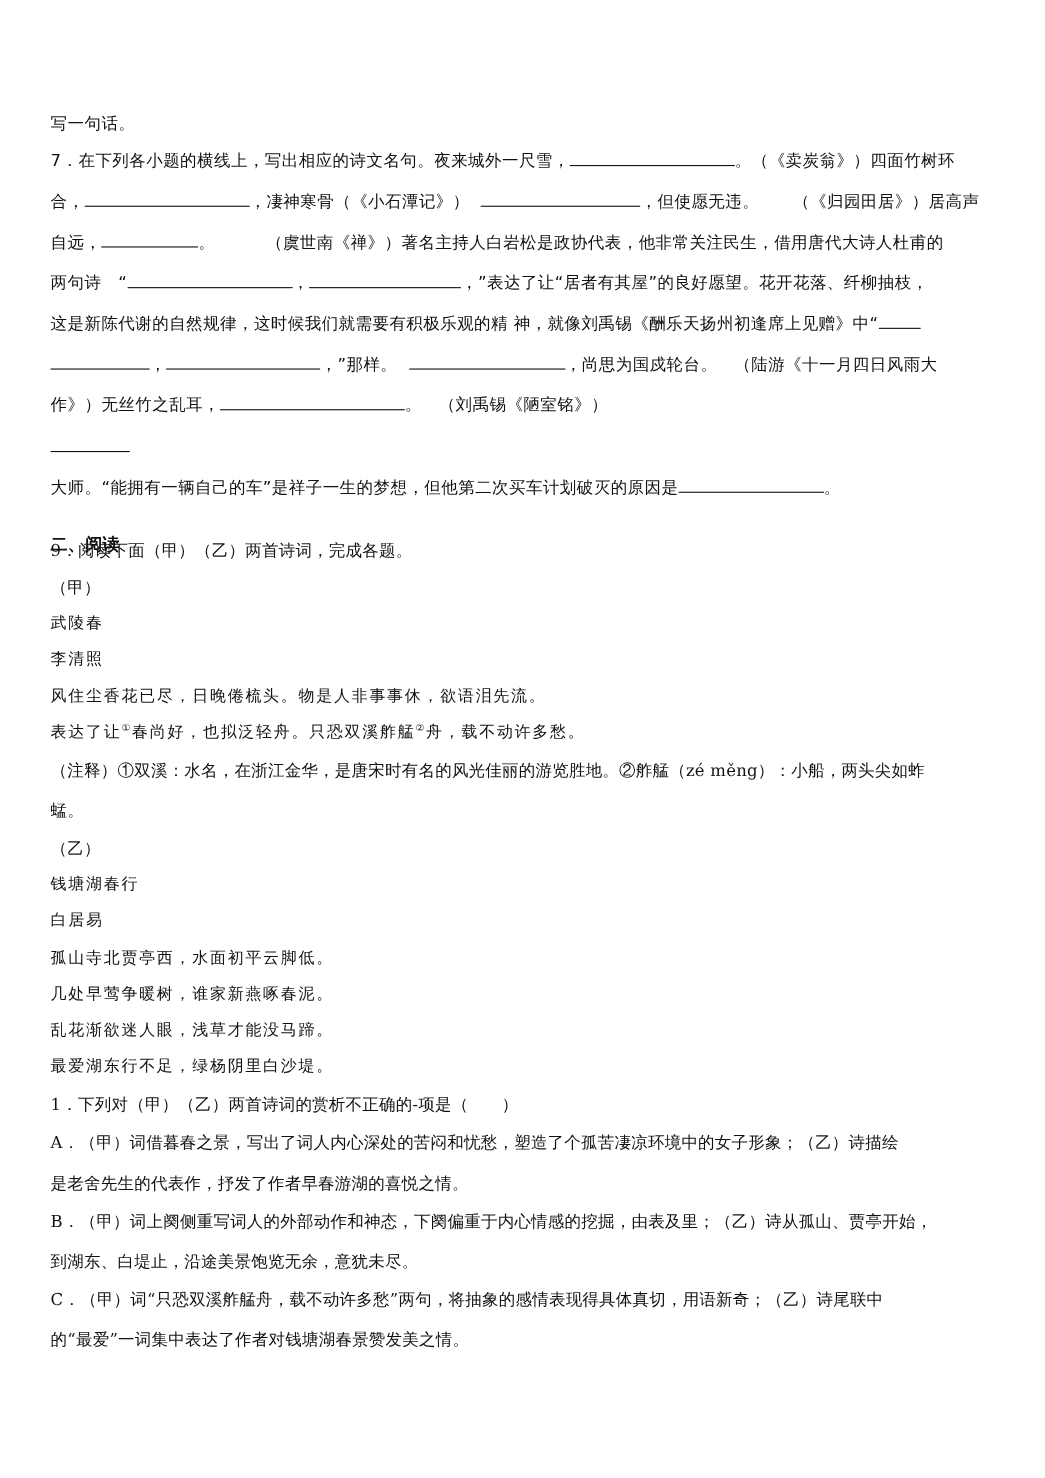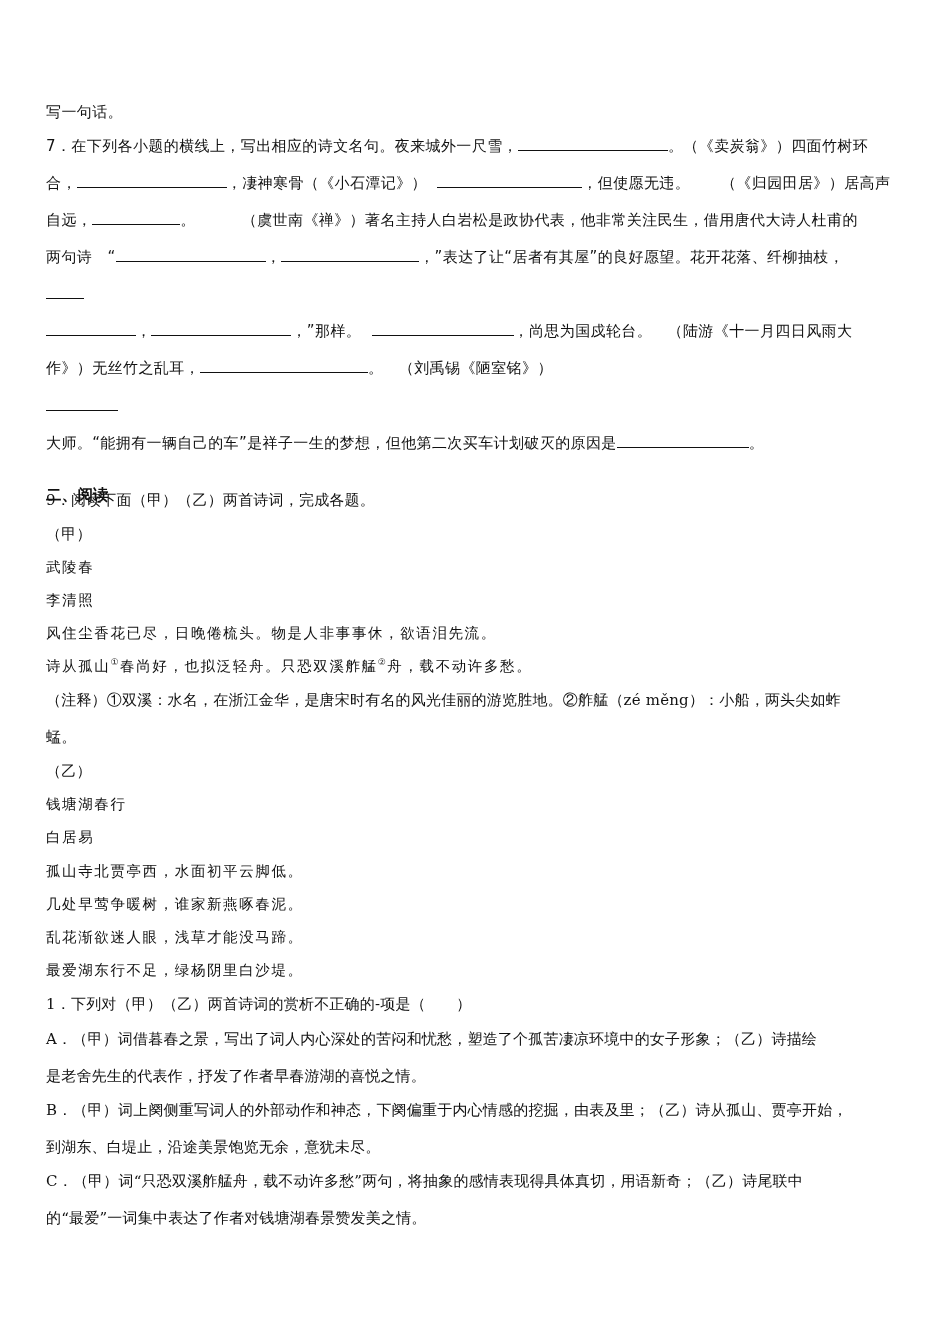--- a/index.html
+++ b/index.html
@@ -68,21 +68,21 @@
   <div class="line bold" style="top:173px">
     <span>合，</span><span class="blank" style="width:150px"></span><span>，凄神寒骨（《小石潭记》）</span>&nbsp;&nbsp;<span class="blank" style="width:145px"></span><span>，但使愿无违。　　（《归园田居》）居高声</span>
   </div>
   <div class="line bold" style="top:210px">
     <span>自远，</span><span class="blank" style="width:88px"></span><span>。　　　（虞世南《禅》）著名主持人白岩松是政协代表，他非常关注民生，借用唐代大诗人杜甫的</span>
   </div>
   <div class="line bold" style="top:247px">
     <span>两句诗　“</span><span class="blank" style="width:150px"></span><span>，</span><span class="blank" style="width:138px"></span><span>，”表达了让“居者有其屋”的良好愿望。花开花落、纤柳抽枝，</span>
   </div>
   <div class="line bold" style="top:284px">
-    <span class="blank" style="width:38px"></span>
+    <span>这是新陈代谢的自然规律，这时候我们就需要有积极乐观的精 神，就像刘禹锡《酬乐天扬州初逢席上见赠》中“</span><span class="blank" style="width:38px"></span>
   </div>
   <div class="line bold" style="top:321px">
     <span class="blank" style="width:90px"></span><span>，</span><span class="blank" style="width:140px"></span><span>，”那样。</span>&nbsp;&nbsp;<span class="blank" style="width:142px"></span><span>，尚思为国戍轮台。　（陆游《十一月四日风雨大</span>
   </div>
   <div class="line bold" style="top:358px">
     <span>作》）无丝竹之乱耳，</span><span class="blank" style="width:168px"></span><span>。　（刘禹锡《陋室铭》）</span>
   </div>
 
   <div class="line bold" style="top:396px">
     <span class="blank" style="width:72px"></span>
@@ -92,21 +92,21 @@
   </div>
 
   <div class="line heading" style="top:485px"><span>二、阅读</span></div>
 
   <div class="line" style="top:490px"><span>9．阅读下面（甲）（乙）两首诗词，完成各题。</span></div>
   <div class="line" style="top:524px"><span>（甲）</span></div>
   <div class="line kai" style="top:557px"><span>武陵春</span></div>
   <div class="line kai" style="top:590px"><span>李清照</span></div>
   <div class="line kai" style="top:623px"><span>风住尘香花已尽，日晚倦梳头。物是人非事事休，欲语泪先流。</span></div>
   <div class="line kai" style="top:656px">
-    <span>诗从孤山</span><sup>①</sup><span>春尚好，也拟泛轻舟。只恐双溪舴艋</span><sup>②</sup><span>舟，载不动许多愁。</span>
+    <span>表达了让</span><sup>①</sup><span>春尚好，也拟泛轻舟。只恐双溪舴艋</span><sup>②</sup><span>舟，载不动许多愁。</span>
   </div>
   <div class="line" style="top:690px"><span>（注释）①双溪：水名，在浙江金华，是唐宋时有名的风光佳丽的游览胜地。②舴艋（zé měng）：小船，两头尖如蚱</span></div>
   <div class="line" style="top:727px"><span>蜢。</span></div>
 
   <div class="line" style="top:761px"><span>（乙）</span></div>
   <div class="line kai" style="top:794px"><span>钱塘湖春行</span></div>
   <div class="line kai" style="top:827px"><span>白居易</span></div>
   <div class="line kai" style="top:861px"><span>孤山寺北贾亭西，水面初平云脚低。</span></div>
   <div class="line kai" style="top:894px"><span>几处早莺争暖树，谁家新燕啄春泥。</span></div>
   <div class="line kai" style="top:927px"><span>乱花渐欲迷人眼，浅草才能没马蹄。</span></div>

